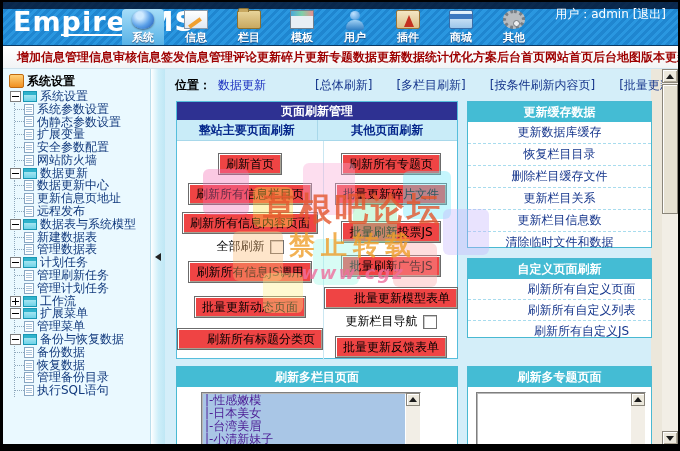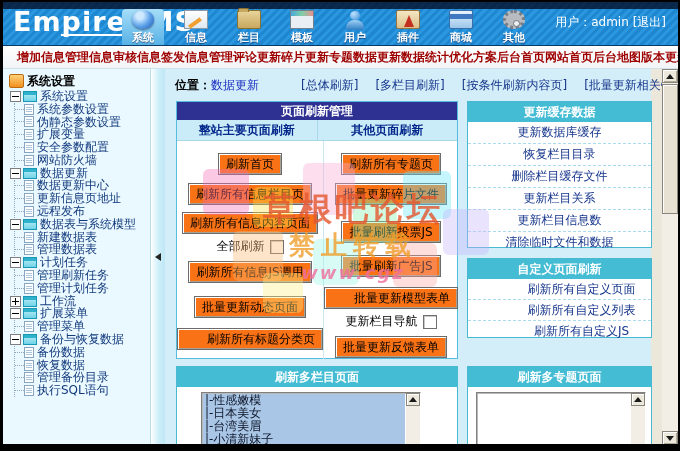--- a/index.html
+++ b/index.html
@@ -30,21 +30,21 @@
   .i-win::before{content:"";position:absolute;left:0;top:0;right:0;height:5px;background:linear-gradient(90deg,#4aa8d8,#7fd0a8,#e89090);}
   .i-user{background:transparent;}
   .i-user::before{content:"";position:absolute;left:6px;top:1px;width:10px;height:9px;border-radius:50%;background:radial-gradient(circle at 35% 30%,#bfe2ff,#3e8fd6);}
   .i-user::after{content:"";position:absolute;left:2px;top:10px;width:18px;height:10px;border-radius:8px 8px 2px 2px;background:linear-gradient(#9fd0f4,#2f7ec4);}
   .i-plugin{background:linear-gradient(#f4e6c4,#dcc08a);border:1px solid #96743a;border-radius:2px;}
   .i-plugin::after{content:"";position:absolute;left:7px;top:4px;width:0;height:0;border-left:5px solid transparent;border-right:5px solid transparent;border-bottom:12px solid #c43020;}
   .i-card{background:linear-gradient(#eaf4fc,#9cc6ea);border:1px solid #3a6ea8;border-radius:2px;}
   .i-card::before{content:"";position:absolute;left:0;top:3px;right:0;height:5px;background:#3e78c0;}
   .i-gear{border-radius:50%;background:#b8bcc0;border:3px dotted #787e84;box-sizing:border-box;}
   .i-gear::after{content:"";position:absolute;left:7px;top:7px;width:5px;height:5px;border-radius:50%;background:#eef0f2;border:1px solid #70767c;}
-  .userinfo{position:absolute;right:12px;top:12px;color:#fff;font-size:12px;}
+  .userinfo{position:absolute;right:12px;top:4px;color:#fff;font-size:12px;}
   .userinfo a{color:#fff;text-decoration:none;}
 
   
   .navbar{height:22px;background:linear-gradient(#ffffff,#f2f4f5);border-bottom:1px solid #cfe2ec;display:flex;align-items:center;justify-content:space-between;padding:0 14px;}
   .nav-item{font-size:12px;font-weight:bold;color:#9e0000;cursor:pointer;white-space:nowrap;}
 
   
   .workspace{position:relative;display:flex;height:376px;}
   .sidebar{width:147px;background:#eaf9ff;padding:5px 0 0 6px;box-sizing:border-box;overflow:hidden;font-size:12px;color:#123a7d;}
   .tree-root{display:flex;align-items:center;height:14px;margin-bottom:2px;}
@@ -64,56 +64,56 @@
   .doc-ic::after{content:"";position:absolute;left:1px;top:2px;right:1px;height:1px;background:#aac4da;box-shadow:0 2px 0 #aac4da,0 4px 0 #aac4da;}
   .child-label{white-space:nowrap;}
 
   .splitter{width:15px;background:linear-gradient(90deg,#ffffff,#cdeef9 55%,#bfe7f5);border-left:1px solid #bcdeec;position:relative;box-sizing:border-box;cursor:col-resize;}
   .split-arrow{position:absolute;left:4px;top:184px;width:0;height:0;border-top:4px solid transparent;border-bottom:4px solid transparent;border-right:6px solid #222;}
 
   .main{position:relative;flex:1;background:#d4eef9;overflow:hidden;}
   .right-gap{position:absolute;right:16px;top:0;bottom:0;width:11px;background:#ece7db;background-image:radial-gradient(#d9d2c2 22%,transparent 24%);background-size:4px 4px;}
 
   
-  .posbar{position:absolute;left:10px;top:8px;right:30px;font-size:12px;display:flex;align-items:center;white-space:nowrap;}
+  .posbar{position:absolute;left:10px;top:8px;right:30px;font-size:12px;display:flex;align-items:center;white-space:nowrap;gap:7px;}
   .pos-label{color:#000;font-weight:bold;}
   .pos-link{color:#1a2fc0;cursor:pointer;margin-right:42px;}
   .br-link{color:#16368c;cursor:pointer;margin-right:17px;}
 
   
   .panel{position:absolute;background:#fff;box-sizing:border-box;}
   .p-main{left:11px;top:32px;width:282px;height:258px;border:1px solid #56bedc;}
   .p-multicol{left:11px;top:297px;width:282px;height:79px;border:1px solid #49b9d2;}
   .p-cache{left:302px;top:32px;width:185px;height:147px;border:1px solid #49b9d2;}
   .p-custom{left:302px;top:189px;width:185px;height:80px;border:1px solid #49b9d2;}
   .p-topic{left:302px;top:297px;width:185px;height:79px;border:1px solid #49b9d2;}
   .hd-navy{height:18px;line-height:18px;background:#2e3192;color:#fff;font-size:12px;font-weight:bold;text-align:center;}
   .hd-teal{height:20px;line-height:20px;background:#44bcd4;color:#fff;font-size:12px;font-weight:bold;text-align:center;}
   .tabrow{height:20px;display:flex;background:#c9ecf8;border-bottom:1px solid #a8d8ea;}
   .tabrow .cell{flex:1;line-height:20px;text-align:center;font-size:12px;font-weight:bold;color:#06288c;}
   .tabrow .cell+.cell{border-left:1px solid #a8d8ea;}
   .pbody{display:flex;height:219px;}
   .pcol{flex:1;display:flex;flex-direction:column;align-items:center;padding-top:12px;box-sizing:border-box;}
   .pcol.left{border-right:1px solid #cbe7f2;}
-  .btn{font-family:"DejaVu Sans","Liberation Sans",sans-serif;font-size:12px;color:#000;background:#f97316;border:1px solid #6b6b6b;box-shadow:inset 1px 1px 0 #fff,inset -1px -1px 0 #a8a294;padding:2px 7px;white-space:nowrap;cursor:pointer;line-height:16px;}
+  .btn{font-family:"DejaVu Sans","Liberation Sans",sans-serif;font-size:12px;color:#000;background:#ef4444;border:1px solid #6b6b6b;box-shadow:inset 1px 1px 0 #fff,inset -1px -1px 0 #a8a294;padding:2px 7px;white-space:nowrap;cursor:pointer;line-height:16px;}
   .cbrow{display:flex;align-items:center;font-size:12px;color:#000;gap:5px;}
   .cb{width:12px;height:12px;background:#fff;border:1px solid #707070;box-shadow:inset 1px 1px 0 #c8c8c8;cursor:pointer;}
   .g8{margin-top:8px;}.g7{margin-top:7px;}.g6{margin-top:6px;}.g13{margin-top:13px;}.g10{margin-top:10px;padding-left:29px;}
   .g16{margin-top:16px;}.g12{margin-top:12px;}.g4{margin-top:4px;}
 
   .linkrow{height:21px;line-height:21px;text-align:center;font-size:12px;color:#16368c;border-bottom:1px dashed #a8dcee;cursor:pointer;}
   .linkrow.short{height:20px;line-height:20px;padding-left:44px;}
   .linkrow.last{border-bottom:none;}
 
   
   .listbox{position:absolute;background:#fff;border:1px solid;border-color:#7f7f7f #fff #fff #7f7f7f;box-shadow:inset 1px 1px 0 #b8b8b8;overflow:hidden;}
   .lb-multicol{left:24px;top:25px;width:218px;height:52px;}
   .lb-topic{left:8px;top:25px;width:168px;height:52px;}
   .lb-items{position:absolute;left:1px;top:1px;right:15px;bottom:0;background:#fff;}
-  .lb-item{height:13px;line-height:13px;background:#a9c6e6;color:#0f172a;font-size:12px;padding-left:2px;white-space:nowrap;cursor:pointer;}
+  .lb-item{height:13px;line-height:13px;background:#a9c6e6;color:#4c1d95;font-size:12px;padding-left:2px;white-space:nowrap;cursor:pointer;}
   .lb-scroll{position:absolute;right:0;top:0;bottom:0;width:14px;background:#f2eee6;background-image:radial-gradient(#d8d2c4 22%,transparent 24%);background-size:4px 4px;}
   .lb-btn{position:absolute;left:0;top:0;width:14px;height:13px;background:#ece8dc;border:1px solid #8a857a;box-sizing:border-box;box-shadow:inset 1px 1px 0 #fff;display:flex;align-items:center;justify-content:center;cursor:pointer;}
 
   
   .vscroll{position:absolute;right:0;top:0;bottom:0;width:16px;background:#f2eee6;background-image:radial-gradient(#d8d2c4 22%,transparent 24%);background-size:4px 4px;}
   .sb-btn{position:absolute;left:0;width:16px;height:14px;background:#ece8dc;border:1px solid #8a857a;box-sizing:border-box;box-shadow:inset 1px 1px 0 #fff,inset -1px -1px 0 #b0a998;display:flex;align-items:center;justify-content:center;cursor:pointer;}
   .sb-up{top:0;}.sb-down{bottom:0;}
   .sb-thumb{position:absolute;left:0;top:15px;width:16px;height:130px;background:#e6e1d2;border:1px solid #8a857a;box-sizing:border-box;box-shadow:inset 1px 1px 0 #fff;cursor:grab;}
   .tri-up{width:0;height:0;border-left:4px solid transparent;border-right:4px solid transparent;border-bottom:5px solid #1a1a1a;}
   .tri-down{width:0;height:0;border-left:4px solid transparent;border-right:4px solid transparent;border-top:5px solid #1a1a1a;}

